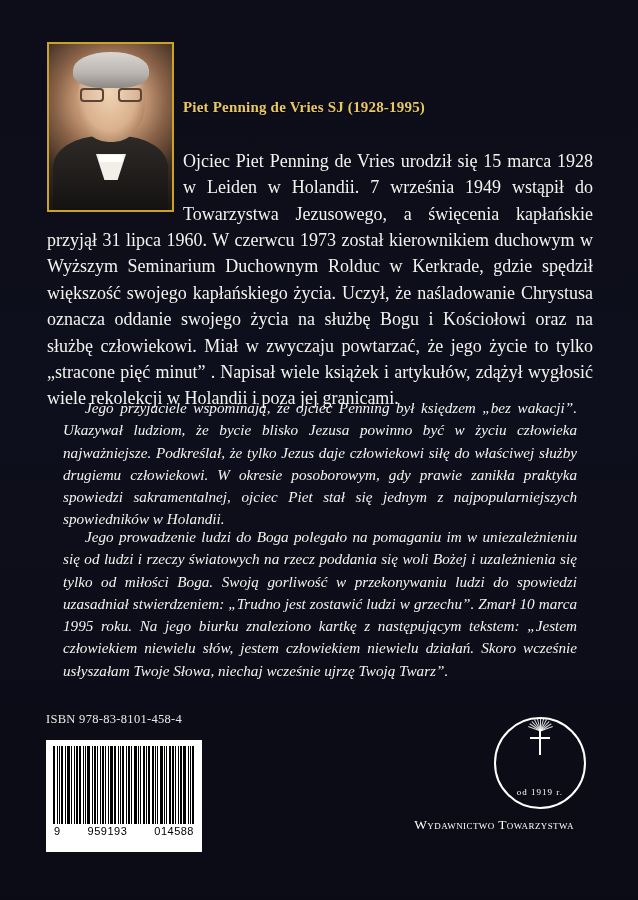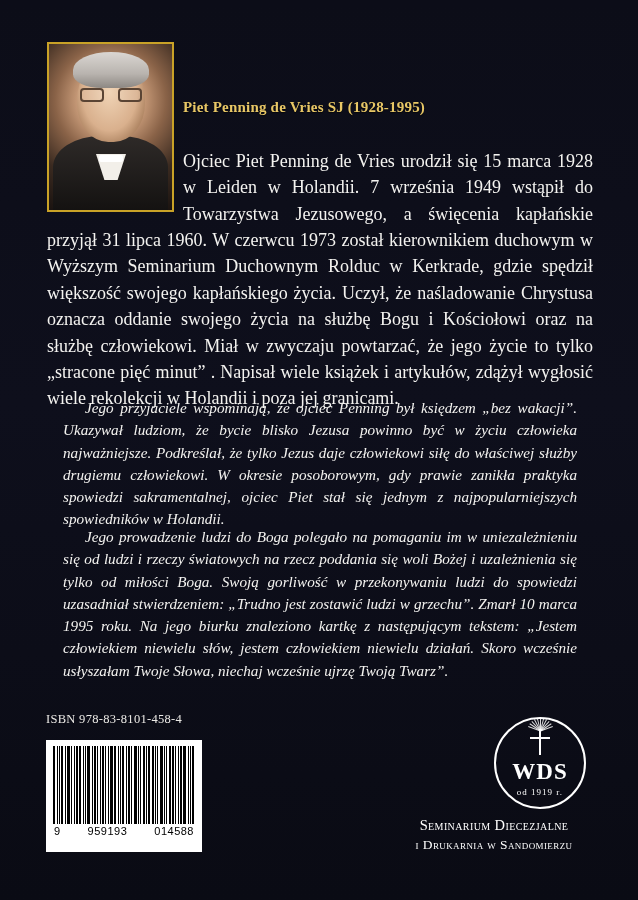--- a/index.html
+++ b/index.html
@@ -384,22 +384,20 @@
         <i style="transform: rotate(-28deg);"></i>
         <i style="transform: rotate(-14deg);"></i>
         <i style="transform: rotate(0deg);"></i>
         <i style="transform: rotate(14deg);"></i>
         <i style="transform: rotate(28deg);"></i>
         <i style="transform: rotate(42deg);"></i>
         <i style="transform: rotate(56deg);"></i>
         <i style="transform: rotate(70deg);"></i>
       </div>
     <div class="logo-cross"></div>
-    <div class="logo-wds">WDS</div>
     <div class="logo-since">od 1919 r.</div>
   </div>
 
   <div class="publisher-name">
-    <div>Seminarium Diecezjalne</div>
-    <div>i Drukarnia w Sandomierzu</div>
+    <div>Wydawnictwo Towarzystwa</div>
   </div>
 
 </div>
 
 </body></html>

